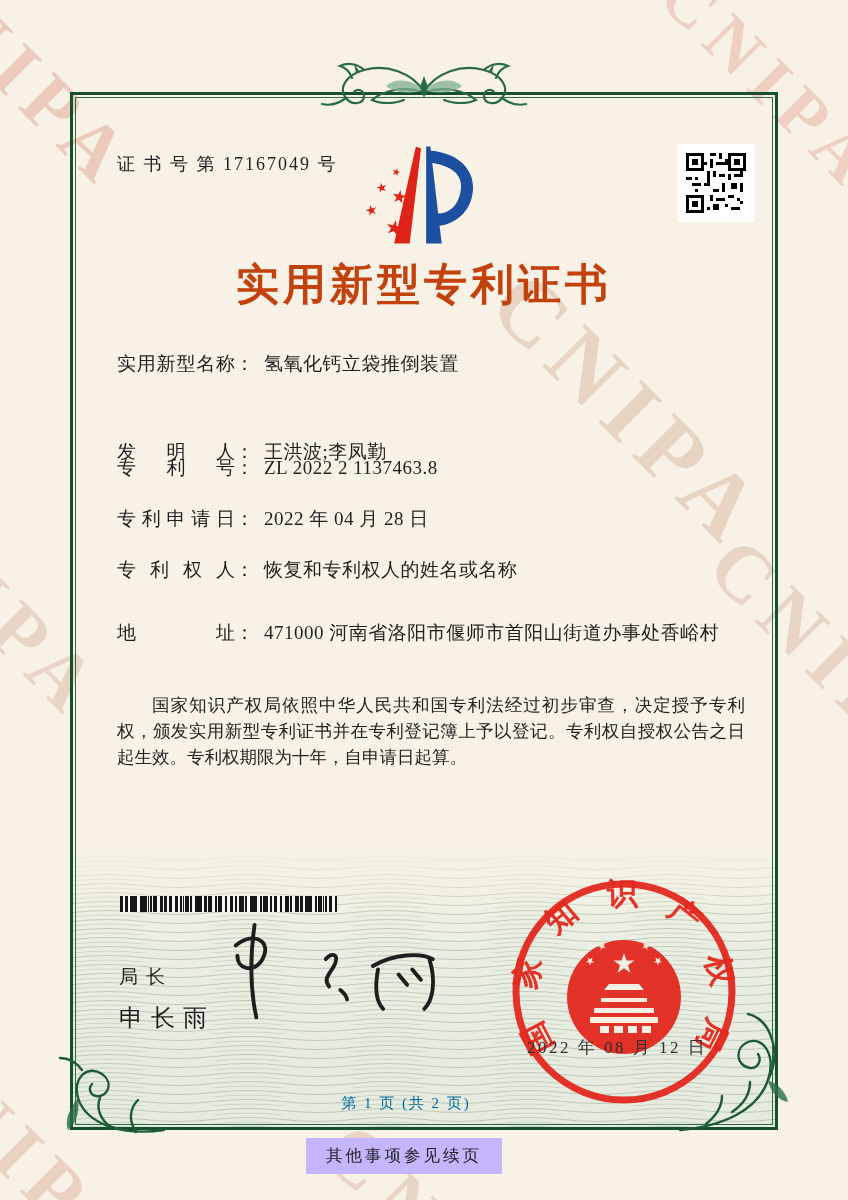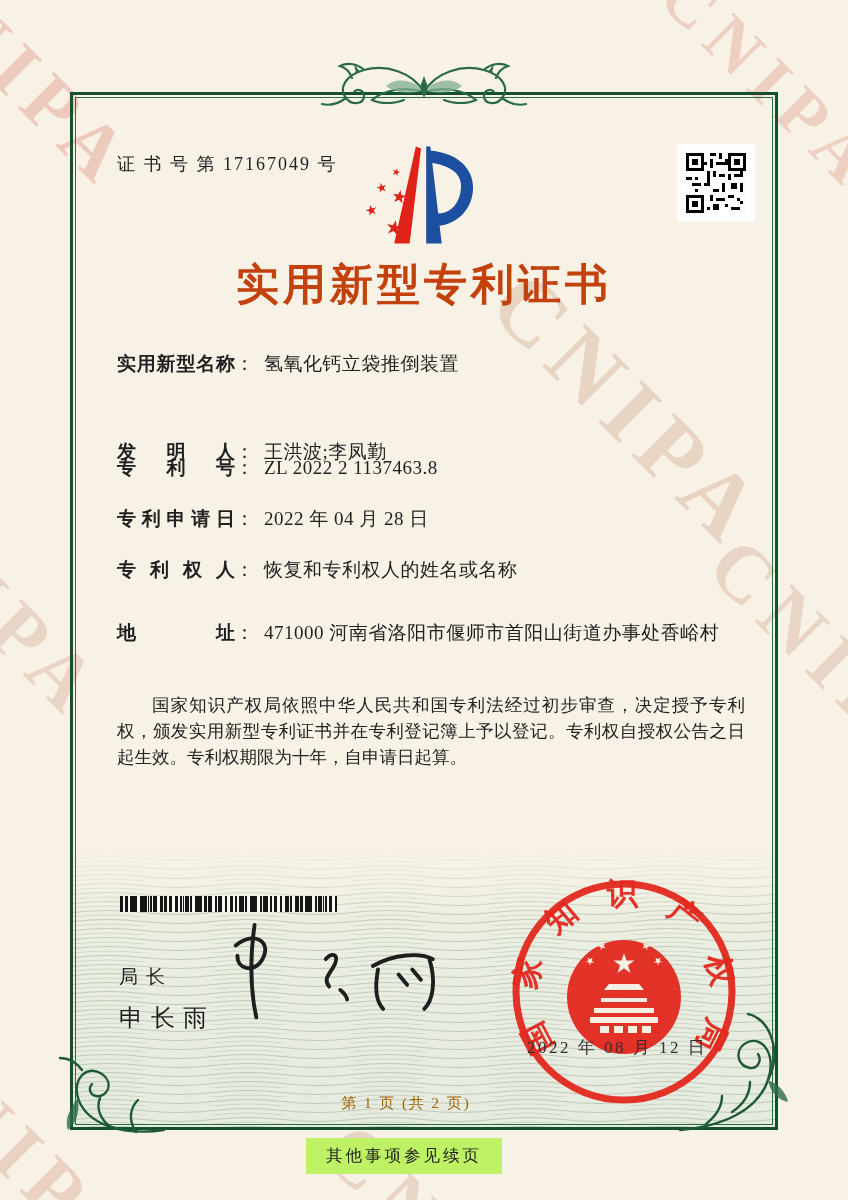--- a/index.html
+++ b/index.html
@@ -41,21 +41,21 @@
   .qr-patch{position:absolute;left:677px;top:144px;width:78px;height:78px;background:#fdfdfb;z-index:5;}
   .qr{position:absolute;left:683px;top:150px;z-index:6;}
   .title{position:absolute;left:0;top:256px;width:848px;text-align:center;
          font-size:43px;font-weight:bold;letter-spacing:4px;color:#c2410c;z-index:5;}
   
   .fields{position:absolute;left:117px;top:352px;width:640px;z-index:5;font-size:19px;}
   .frow{position:absolute;left:0;white-space:nowrap;line-height:24px;}
   .frow.r0{top:0;}  .frow.r1{top:52px;margin-top:36px;} .frow.r2{top:104px;}
   .frow.r3{top:155px;} .frow.r4{top:206px;} .frow.r5{top:269px;}
   .frow.r6{top:309px;width:640px;}
-  .flabel{display:inline-block;width:118px;text-align:justify;text-align-last:justify;vertical-align:top;font-weight:bold;}
+  .flabel{display:inline-block;width:118px;text-align:justify;text-align-last:justify;vertical-align:top;}
   .fcolon{display:inline-block;}
   .fvalue{margin-left:10px;letter-spacing:.5px;}
   .grant-right{position:absolute;left:332px;top:0;white-space:nowrap;}
   .grant-right .flabel{width:auto;text-align-last:auto;}
   
   .body-text{position:absolute;left:117px;top:693px;width:628px;z-index:5;font-family:Liberation Mono, monospace;}
   .body-text p{margin:0;font-size:17.5px;line-height:26px;text-align:justify;text-indent:2em;color:#222;}
   
   .barcode{position:absolute;left:120px;top:896px;width:217px;height:16px;z-index:6;
     background-color:#f8f6f0;
@@ -63,23 +63,23 @@
       repeating-linear-gradient(90deg,#151515 0 2px,rgba(0,0,0,0) 2px 5px),
       repeating-linear-gradient(90deg,#151515 0 3px,rgba(0,0,0,0) 3px 11px),
       repeating-linear-gradient(90deg,#151515 0 1px,rgba(0,0,0,0) 1px 7px);}
   .signer-title{position:absolute;left:119px;top:964px;font-size:19px;letter-spacing:8px;z-index:6;}
   .signer-name{position:absolute;left:119px;top:1002px;font-size:24px;letter-spacing:8px;z-index:6;font-family:Liberation Serif, serif;}
   .sig{position:absolute;left:210px;top:916px;z-index:6;}
   .seal{position:absolute;left:508px;top:876px;z-index:7;}
   .seal-date{position:absolute;left:527px;top:1036px;font-size:17px;letter-spacing:2.5px;
              color:#30302e;z-index:8;white-space:nowrap;}
   .page-info{position:absolute;left:406px;top:1094px;transform:translateX(-50%);
-             font-size:15px;letter-spacing:2px;color:#a16207;z-index:6;white-space:nowrap;}
+             font-size:15px;letter-spacing:2px;color:#0369a1;z-index:6;white-space:nowrap;}
   .continuation{position:absolute;left:404px;top:1138px;transform:translateX(-50%);
-             background:#bef264;padding:7px 20px;font-size:16.5px;letter-spacing:3px;
+             background:#c4b5fd;padding:7px 20px;font-size:16.5px;letter-spacing:3px;
              color:#222;z-index:6;white-space:nowrap;}
 </style>
 </head>
 <body>
 
 <div class="page">
 
   <span class="wm wm1">CNIPA</span>
   <span class="wm wm2">CNIPA</span>
   <span class="wm wm3">CNIPA</span>

